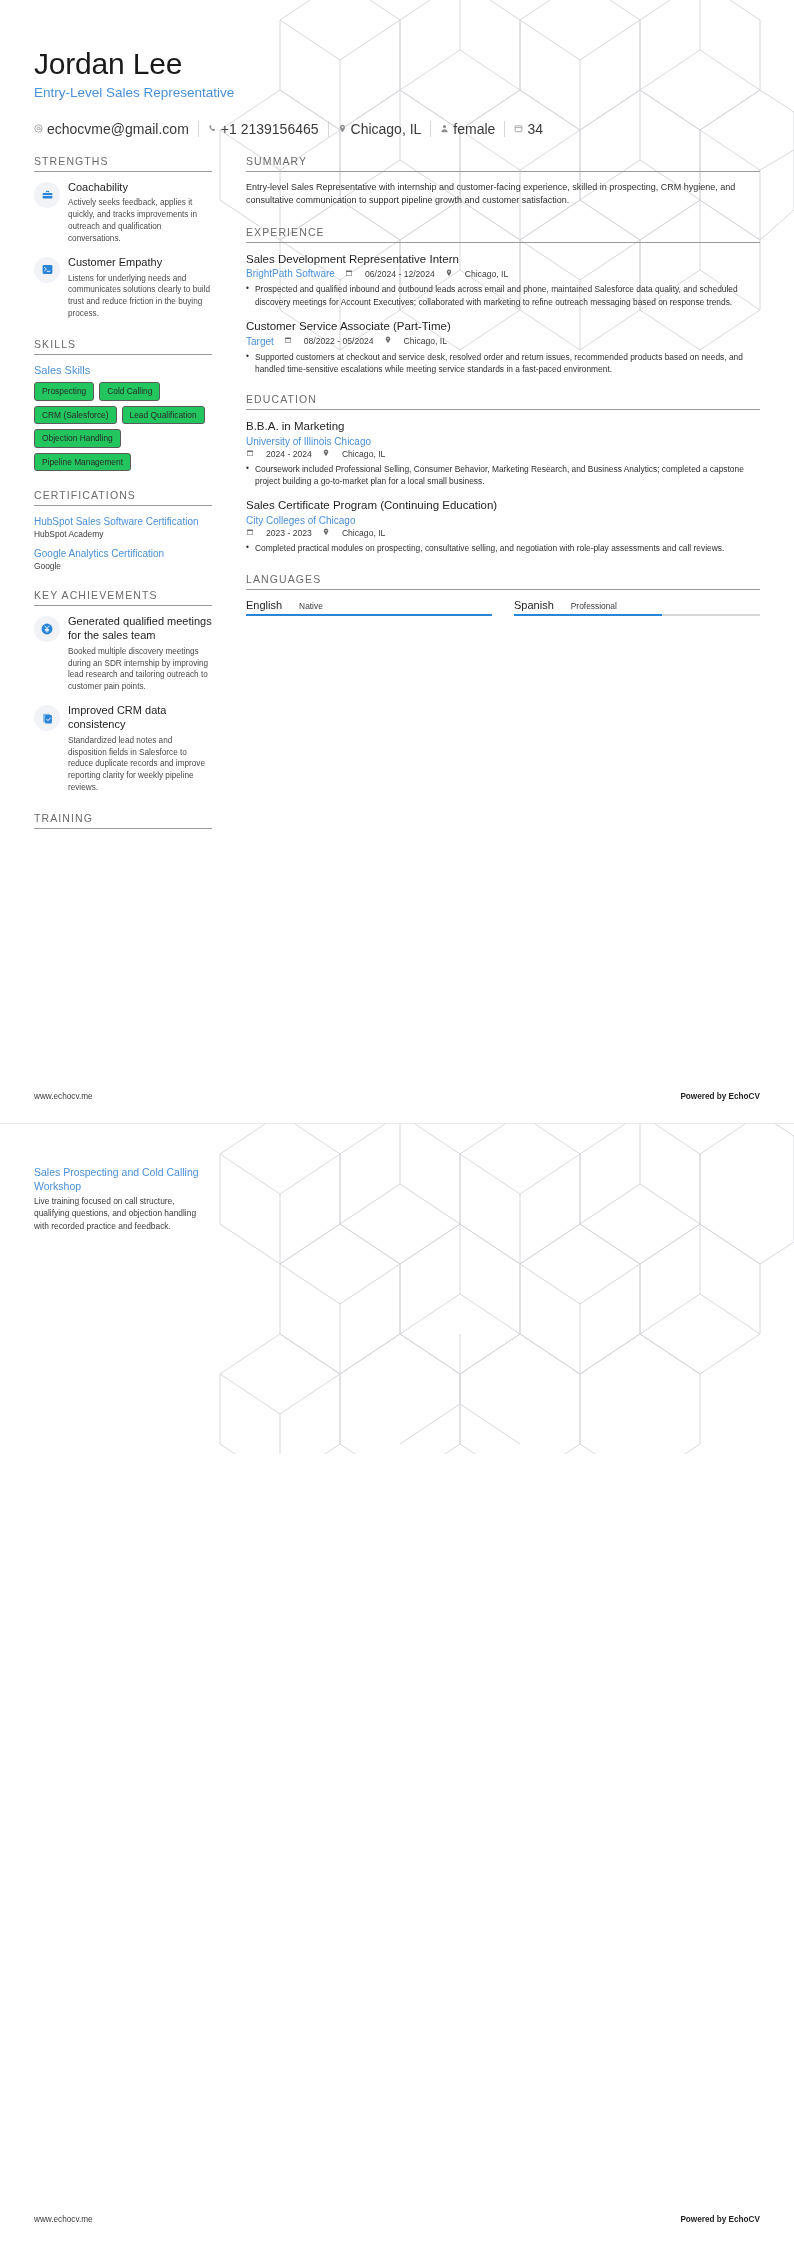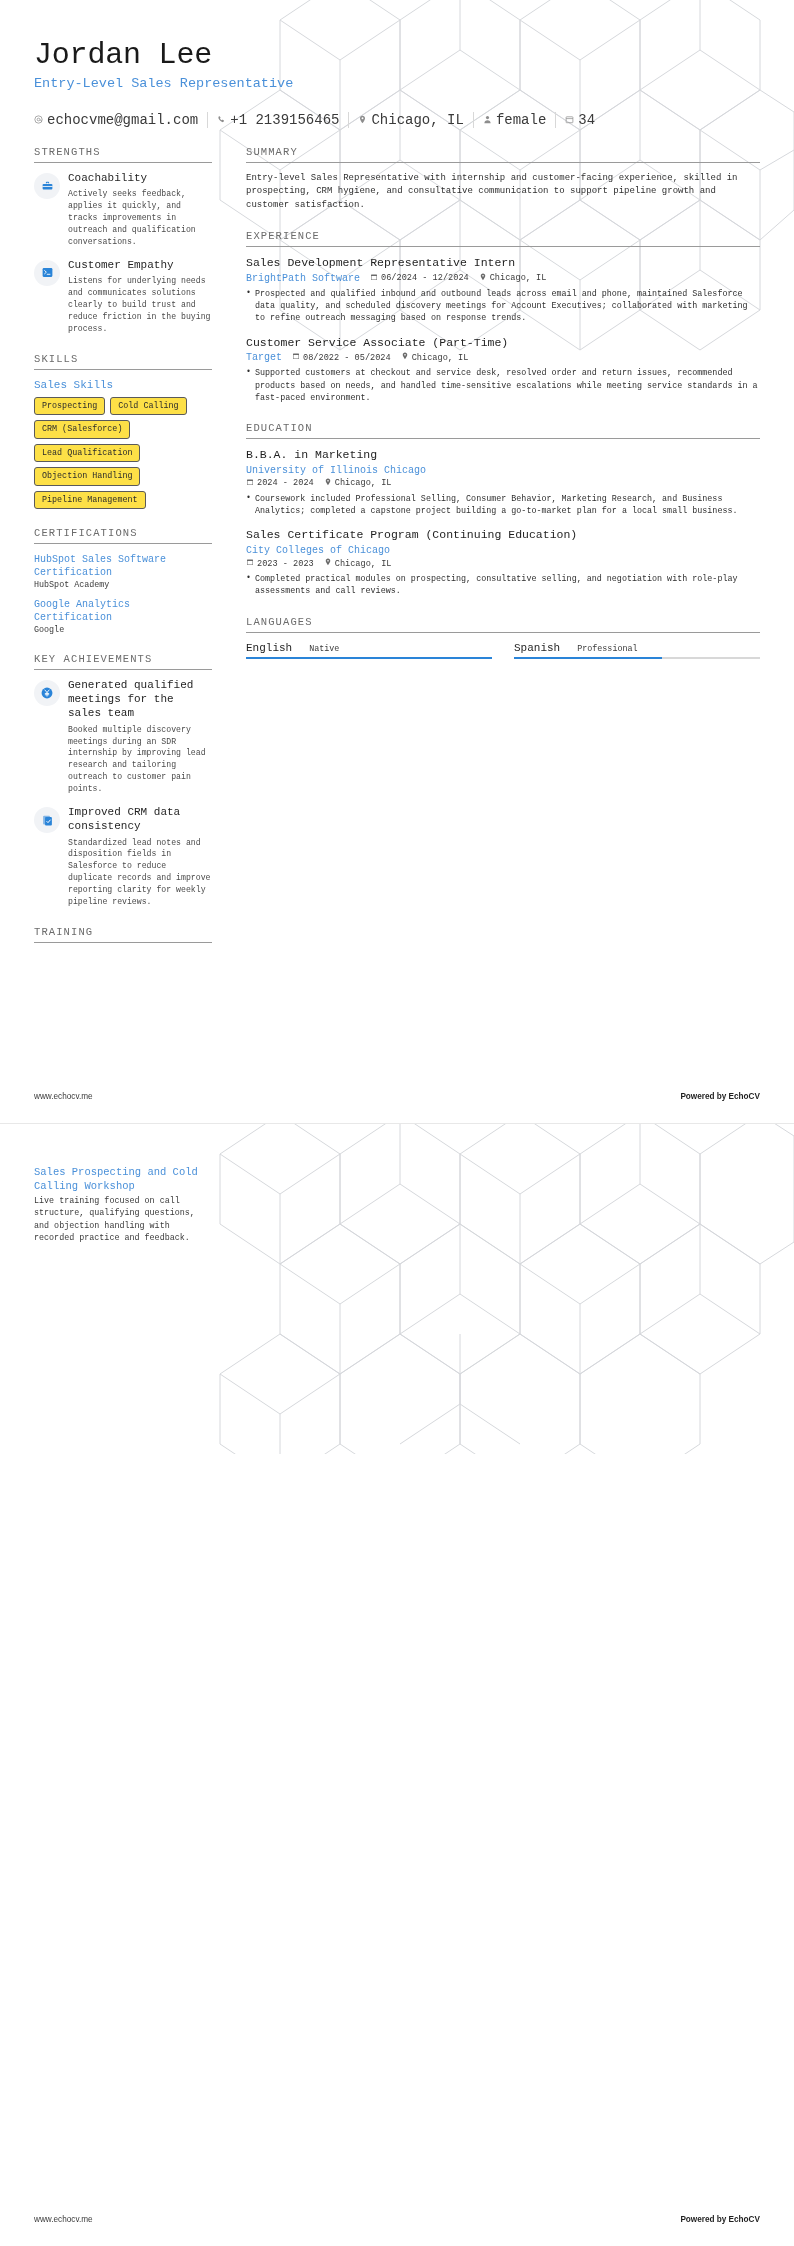--- a/index.html
+++ b/index.html
@@ -21,22 +21,21 @@
     position: absolute;
     top: 0; left: 0;
     width: 794px; height: 380px;
     pointer-events: none;
     z-index: 0;
   }
   .page2 .bg-pattern { height: 330px; }
   .content {
     position: relative;
     z-index: 2;
-    padding: 0 34px;
-    font-family: Liberation Mono, monospace;
+    padding: 9px 34px;
   }
 
   
   .header { padding-top: 38px; }
   .name {
     font-size: 30px;
     font-weight: 400;
     letter-spacing: -0.2px;
     color: #1a1a1a;
     line-height: 1.15;
@@ -124,21 +123,21 @@
     color: #4a90d9;
     margin-bottom: 6px;
   }
   .tags { display: flex; flex-wrap: wrap; gap: 5px; }
   .tag {
     border: 1px solid #5a5a5a;
     border-radius: 3px;
     padding: 3px 7px;
     font-size: 8.4px;
     color: #2b2b2b;
-    background: #fde047;
+    background: #22c55e;
     line-height: 1.25;
     white-space: nowrap;
   }
 
   
   .cert { margin-bottom: 8px; }
   .cert-name {
     font-size: 10px;
     color: #4a90d9;
     line-height: 1.3;
@@ -164,21 +163,21 @@
   .entry-meta {
     display: flex;
     align-items: center;
     flex-wrap: wrap;
     gap: 10px;
     margin-top: 2px;
     font-size: 8.6px;
     color: #3a3a3a;
   }
   .entry-org { color: #4a90d9; font-size: 10px; }
-  .meta-chip { display: flex; align-items: center; gap: 3px; white-space: nowrap; }
+  .meta-chip { display: flex; align-items: center; gap: 12px; white-space: nowrap; }
   .bullets { margin-top: 4px; padding-left: 0; list-style: none; }
   .bullets li {
     font-size: 8.4px;
     line-height: 1.45;
     color: #2f2f2f;
     padding-left: 9px;
     position: relative;
     margin-bottom: 2px;
   }
   .bullets li:before {

